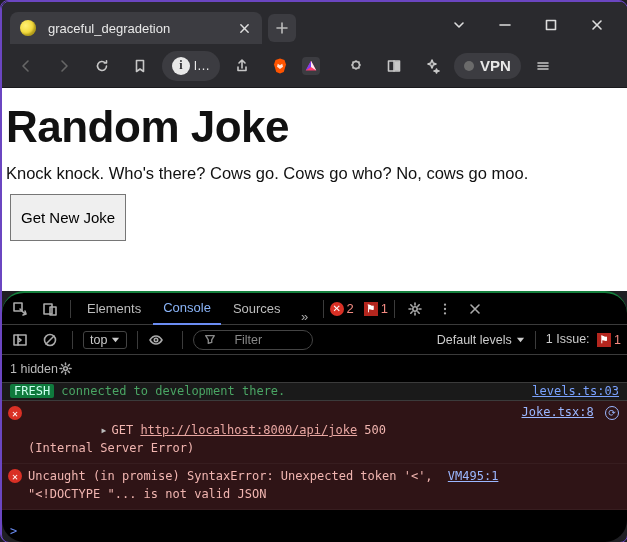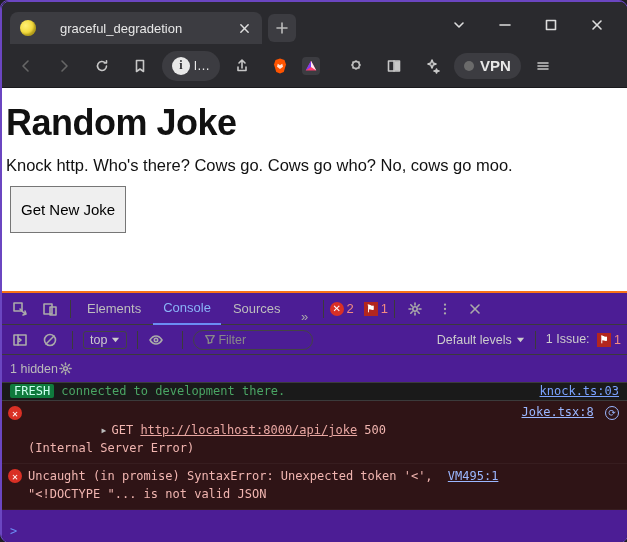--- a/index.html
+++ b/index.html
@@ -19,21 +19,21 @@
     background: #2a2a2e;
     display:flex; align-items:flex-end;
     padding: 6px 8px 0 8px;
     gap: 6px;
   }
   .tab {
     height: 32px;
     background:#3c3c41;
     border-radius: 8px 8px 0 0;
     display:flex; align-items:center;
-    padding: 0 10px; gap:24px;
+    padding: 0 10px; gap:12px;
     flex: 0 0 252px;
     color:#e8e8e8;
     font-size:13px;
   }
   .tab .favicon { width:16px; height:16px; border-radius:50%; background:radial-gradient(circle at 35% 35%, #fff176, #e6c200); box-shadow: inset -2px -2px 2px rgba(0,0,0,0.25);}
   .tab .title { flex:1; white-space:nowrap; overflow:hidden; text-overflow:ellipsis;}
   .tab .close { width:16px; height:16px; display:flex; align-items:center; justify-content:center; color:#ddd; cursor:pointer;}
   .tab .close svg { width:11px; height:11px; }
   .newtab {
     width:28px; height:28px; margin-bottom:2px;
@@ -75,36 +75,37 @@
     background:#3c3c41; border-radius:14px;
     height:26px; padding:0 10px; color:#e8e8e8; font-size:15px; font-weight:600;
   }
   .vpn-dot { width:10px; height:10px; border-radius:50%; background:#6b6b6b; }
 
   
   .page {
     flex:1; background:#ffffff; color:#111;
     padding: 8px 4px 0 4px;
   }
-  .page h1 { font-size:36px; font-weight:800; margin: 6px 0 10px 0; letter-spacing:-0.5px;}
+  .page h1 { font-size:44px; font-weight:800; margin: 6px 0 10px 0; letter-spacing:-0.5px;}
   .joke { font-size:16.5px; line-height:1.35; margin-bottom:10px; }
   .page button.jk {
     font-size:15px; padding:14px 10px;
     background:#efefef; border:1px solid #767676;
     margin-left:4px;
   }
 
   
   .devtools {
     height: 251px;
     display:flex; flex-direction:column;
-    background:#4c1d95; color:#c7c7c7;
+    background:#000000; color:#c7c7c7;
     font-family: Menlo, Consolas, monospace;
     font-size:12px;
-    border-top:2px solid #f97316;
+    border-top:2px solid #15803d;
+    border-radius:22px;
   }
   .dt-tabbar {
     height:32px; display:flex; align-items:center;
     border-bottom:1px solid #3b3b3b;
     padding: 0 4px; gap:2px;
     font-family: "Segoe UI", Arial, sans-serif;
     font-size:13px;
   }
   .dt-picker, .dt-dock, .dt-gear, .dt-more, .dt-close {
     width:28px; height:28px; display:flex; align-items:center; justify-content:center; color:#aaa;
@@ -119,21 +120,21 @@
   .badge-issue .sq { width:14px; height:14px; background:#b3261e; color:#fff; display:flex; align-items:center; justify-content:center; font-size:10px; font-weight:bold;}
 
   .dt-filterbar {
     height:30px; display:flex; align-items:center; gap:6px;
     padding:0 6px; border-bottom:1px solid #3b3b3b;
     font-family: "Segoe UI", Arial, sans-serif; font-size:12.5px;
   }
   .dt-ico { width:24px; height:24px; display:flex; align-items:center; justify-content:center; color:#aaa;}
   .ctx-sel { display:flex; align-items:center; gap:4px; border:1px solid #444; border-radius:3px; padding:1px 6px; color:#ccc;}
   .eye { width:24px; text-align:center; color:#aaa;}
-  .filter-in { display:flex; gap:2px; border:1px solid #444; border-radius:14px; padding:2px 10px; color:#888; width:120px;}
+  .filter-in { display:flex; gap:18px; border:1px solid #444; border-radius:14px; padding:2px 10px; color:#888; width:120px;}
   .levels { display:flex; align-items:center; gap:4px; color:#ccc; margin-left:auto;}
   .issue-row { color:#ccc;}
 
   .dt-hiddenrow {
     height:28px; display:flex; align-items:center; gap:0;
     padding:0 8px; border-bottom:1px solid #3b3b3b;
     font-family: "Segoe UI", Arial, sans-serif; font-size:12.5px; color:#bbb;
   }
   .gear-ish { color:#aaa; }
 
@@ -280,21 +281,21 @@
     </div>
     <div class="tbtn">
       <svg viewBox="0 0 16 16" width="16" height="16">
           <path class="stroke" d="M3 5h10M3 8h10M3 11h10"></path>
         </svg>
     </div>
   </div>
 
   <div class="page">
     <h1>Random Joke</h1>
-    <div class="joke">Knock http. Who's there? Cows go. Cows go who? No, cows go moo.</div>
+    <div class="joke">Knock knock. Who's there? Cows go. Cows go who? No, cows go moo.</div>
     <button class="jk">Get New Joke</button>
   </div>
 
   <div class="devtools">
 
     <div class="dt-tabbar">
       <div class="dt-picker">
         <svg viewBox="0 0 16 16" width="16" height="16">
             <rect class="stroke" x="2" y="2" width="8" height="8"></rect>
             <path class="stroke" d="M8 8l5 5M11 14l3-1-1-3"></path>
@@ -405,21 +406,21 @@
       <span class="gear-ish">
         <svg viewBox="0 0 16 16" width="15" height="15">
             <circle class="stroke" cx="8" cy="8" r="2"></circle>
             <path class="stroke" d="M8 2v2M8 12v2M2 8h2M12 8h2M3.8 3.8l1.4 1.4M10.8 10.8l1.4 1.4M12.2 3.8l-1.4 1.4M5.2 10.8l-1.4 1.4"></path>
           </svg>
       </span>
     </div>
 
     <div class="dt-cutline">
       <span class="pill">FRESH</span><span>  connected to development there.</span>
-      <span class="right">knock.ts:03</span>
+      <span class="right">levels.ts:03</span>
     </div>
 
     <div class="dt-console">
 
       <div class="msg err">
         <span class="icon">✕</span>
         <div class="body">
           <span class="tri">▸</span><span>GET </span><span class="u">http://localhost:8000/api/joke</span><span> 500</span>
 <span>(Internal Server Error)</span></div>
         <span>

